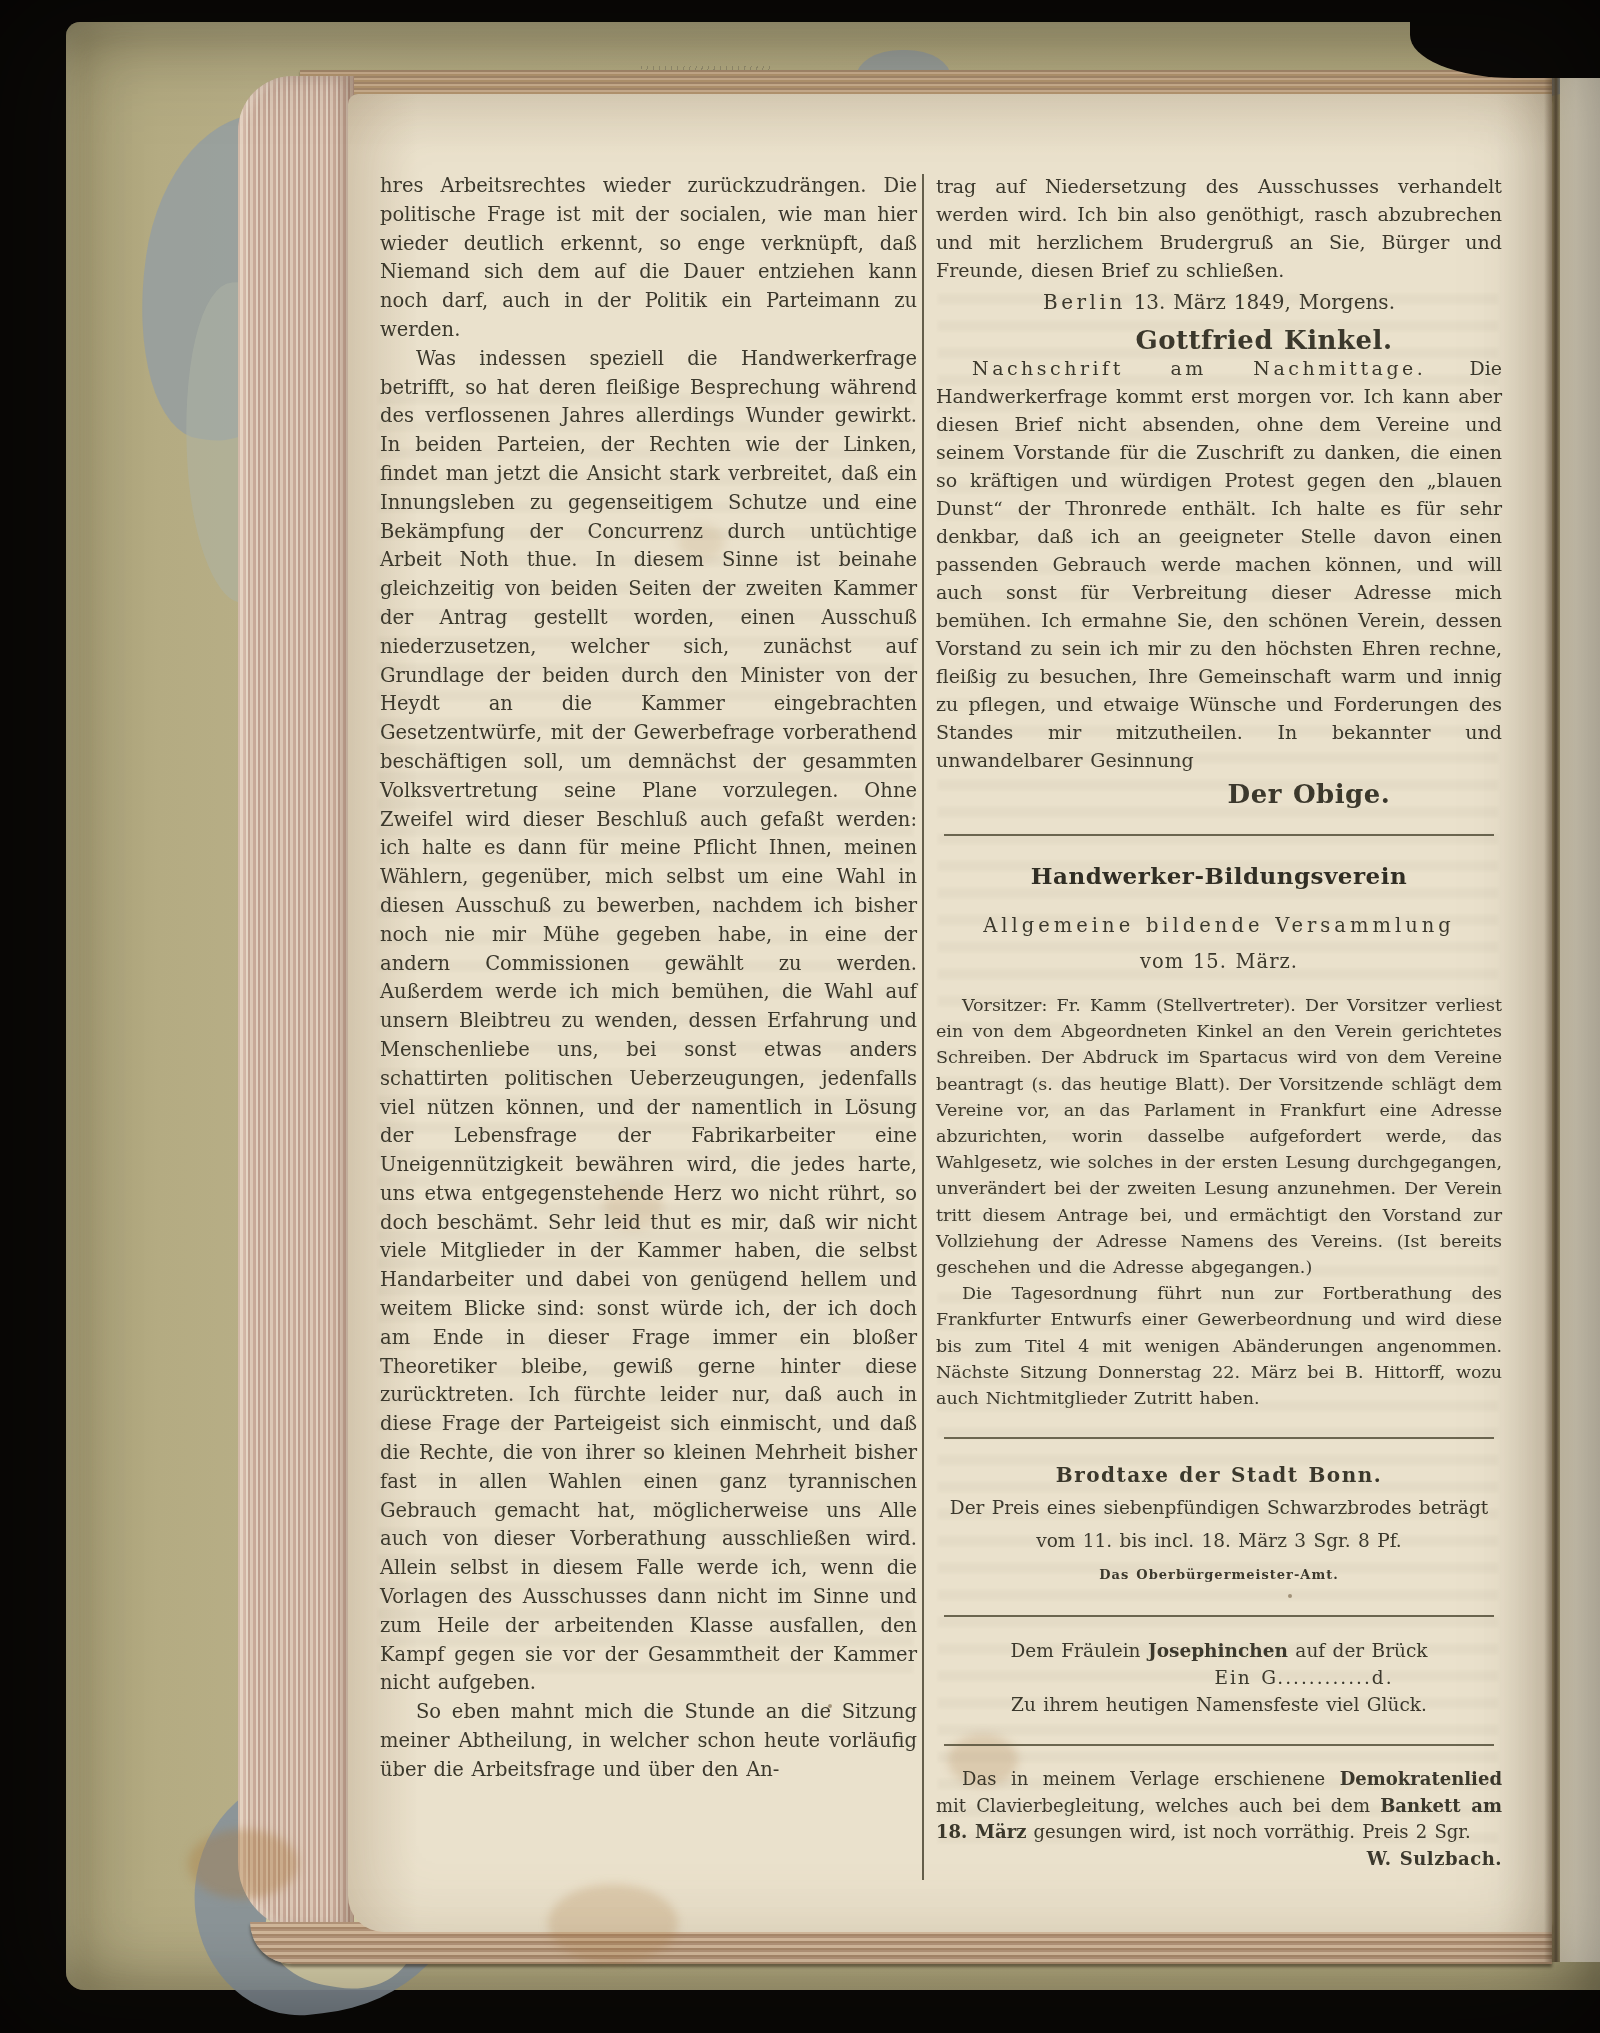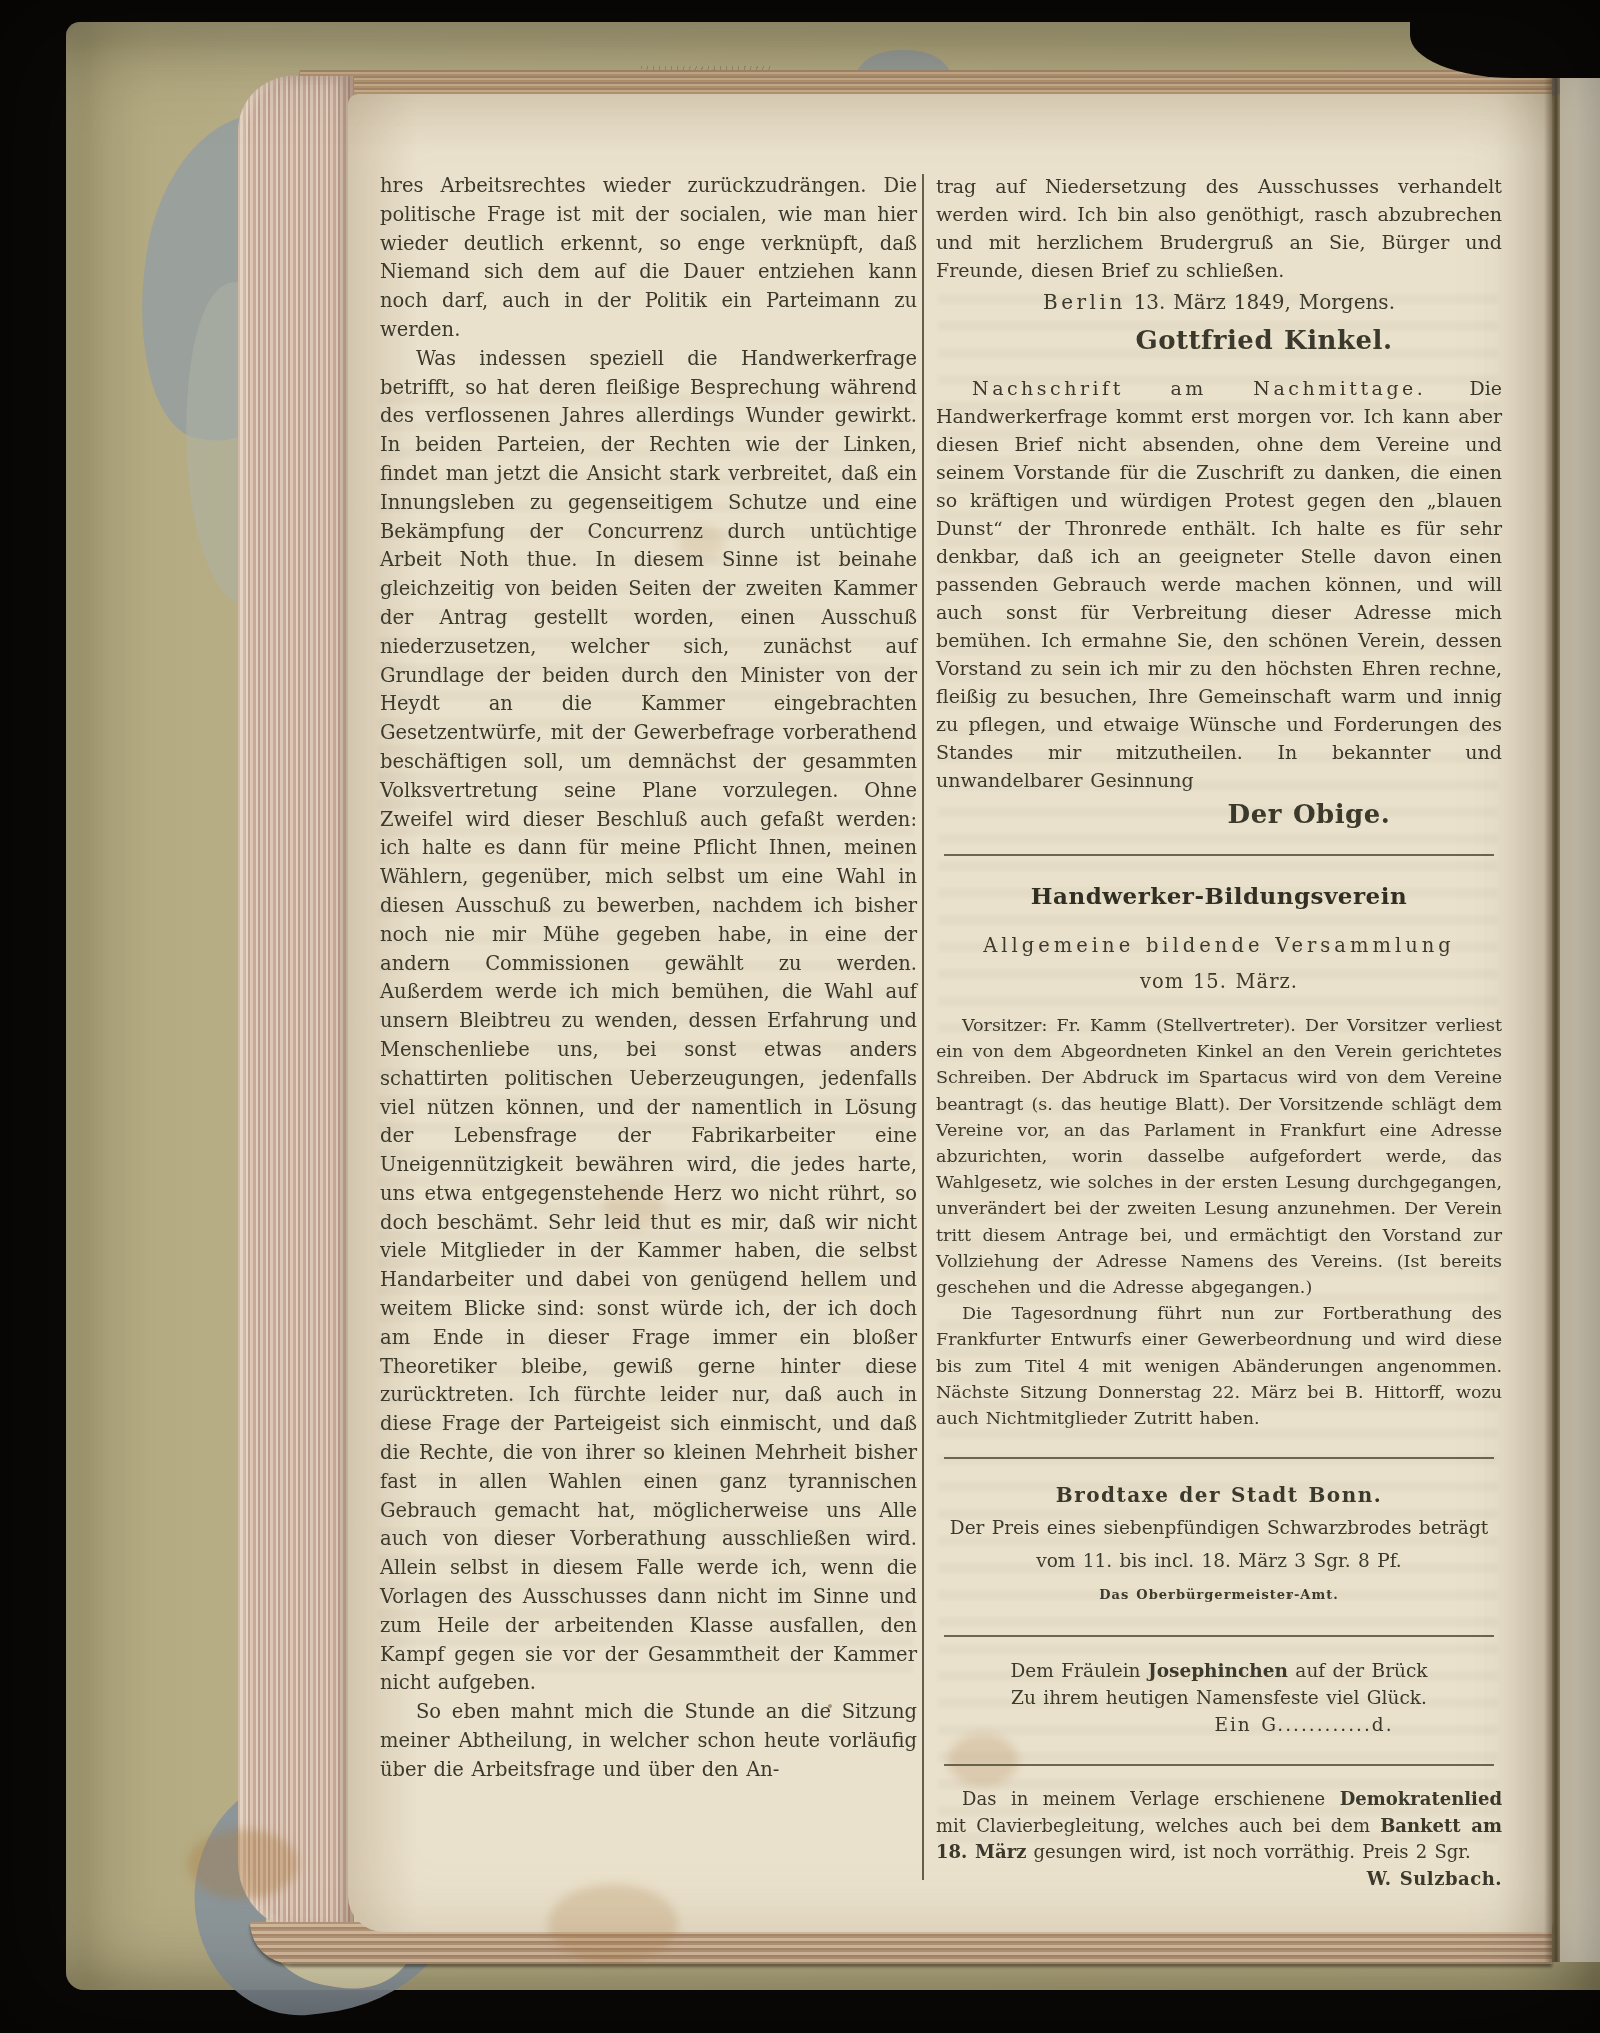--- a/index.html
+++ b/index.html
@@ -80,21 +80,21 @@
     background:repeating-linear-gradient(180deg,rgba(122,115,92,.10) 0 10px,rgba(0,0,0,0) 10px 27px);}
   .ghost-l{left:30px;top:300px;width:535px;height:1290px;}
   .ghost-r{left:590px;top:200px;width:560px;height:1560px;}
   
   .col{position:absolute;color:#3b382c;text-align:justify;}
   .col-left{left:32px;top:78px;width:537px;font-size:19.5px;line-height:28.8px;word-spacing:1.5px;}
   .col-right{left:588px;top:78px;width:566px;font-size:19px;line-height:28px;word-spacing:1.5px;}
   .divider{position:absolute;left:574px;top:80px;width:2px;height:1706px;background:#4c4634;opacity:.85;}
   p{margin:0;}
   .indent{text-indent:36px;}
-  .ps{margin-top:20px;}
+  .ps{margin-top:0;}
   .sp{letter-spacing:3.5px;}
   .bold{font-weight:bold;}
   .dateline{text-align:center;font-size:20px;margin-top:4px;}
   .sig{font-weight:bold;text-align:center;font-size:26px;margin-top:10px;padding-left:90px;letter-spacing:.5px;}
   .sig2{padding-left:180px;margin-top:6px;}
   .rule{height:2px;background:#55503a;margin:26px 8px 0;opacity:.85;}
   .big-heading{font-weight:bold;text-align:center;font-size:23px;margin-top:26px;color:#312e24;letter-spacing:.5px;text-indent:0;}
   .sub1{text-align:center;font-size:19.5px;letter-spacing:4px;margin-top:22px;}
   .sub2{text-align:center;font-size:19.5px;letter-spacing:1px;margin-top:8px;}
   .small-p{font-size:17.5px;line-height:26.2px;margin-top:16px;}
@@ -174,22 +174,22 @@
 
     <div class="brod-head">Brodtaxe der Stadt Bonn.</div>
     <div class="brod-line">Der Preis eines siebenpfündigen Schwarzbrodes beträgt</div>
     <div class="brod-line">vom 11. bis incl. 18. März 3 Sgr. 8 Pf.</div>
     <div class="brod-sig">Das Oberbürgermeister-Amt.</div>
 
     <div class="rule"></div>
 
     <div class="greet">
       <div class="greet-line"><span>Dem Fräulein </span><span class="bold">Josephinchen</span><span> auf der Brück</span></div>
+      <div class="greet-line greet-sig">Ein G............d.</div>
       <div class="greet-line">Zu ihrem heutigen Namensfeste viel Glück.</div>
-      <div class="greet-line greet-sig">Ein G............d.</div>
     </div>
 
     <div class="rule"></div>
 
     <p class="small-p indent advert"><span>Das in meinem Verlage erschienene </span><span class="bold">Demokraten­lied</span><span> mit Clavierbegleitung, welches auch bei dem </span><span class="bold">Bankett am 18. März</span><span> gesungen wird, ist noch vorräthig. Preis 2 Sgr.</span><span class="advert-sig bold">W. Sulzbach.</span></p>
   </div>
 </div>
 
 <div class="gutter"></div>
 <div class="facing"></div>

